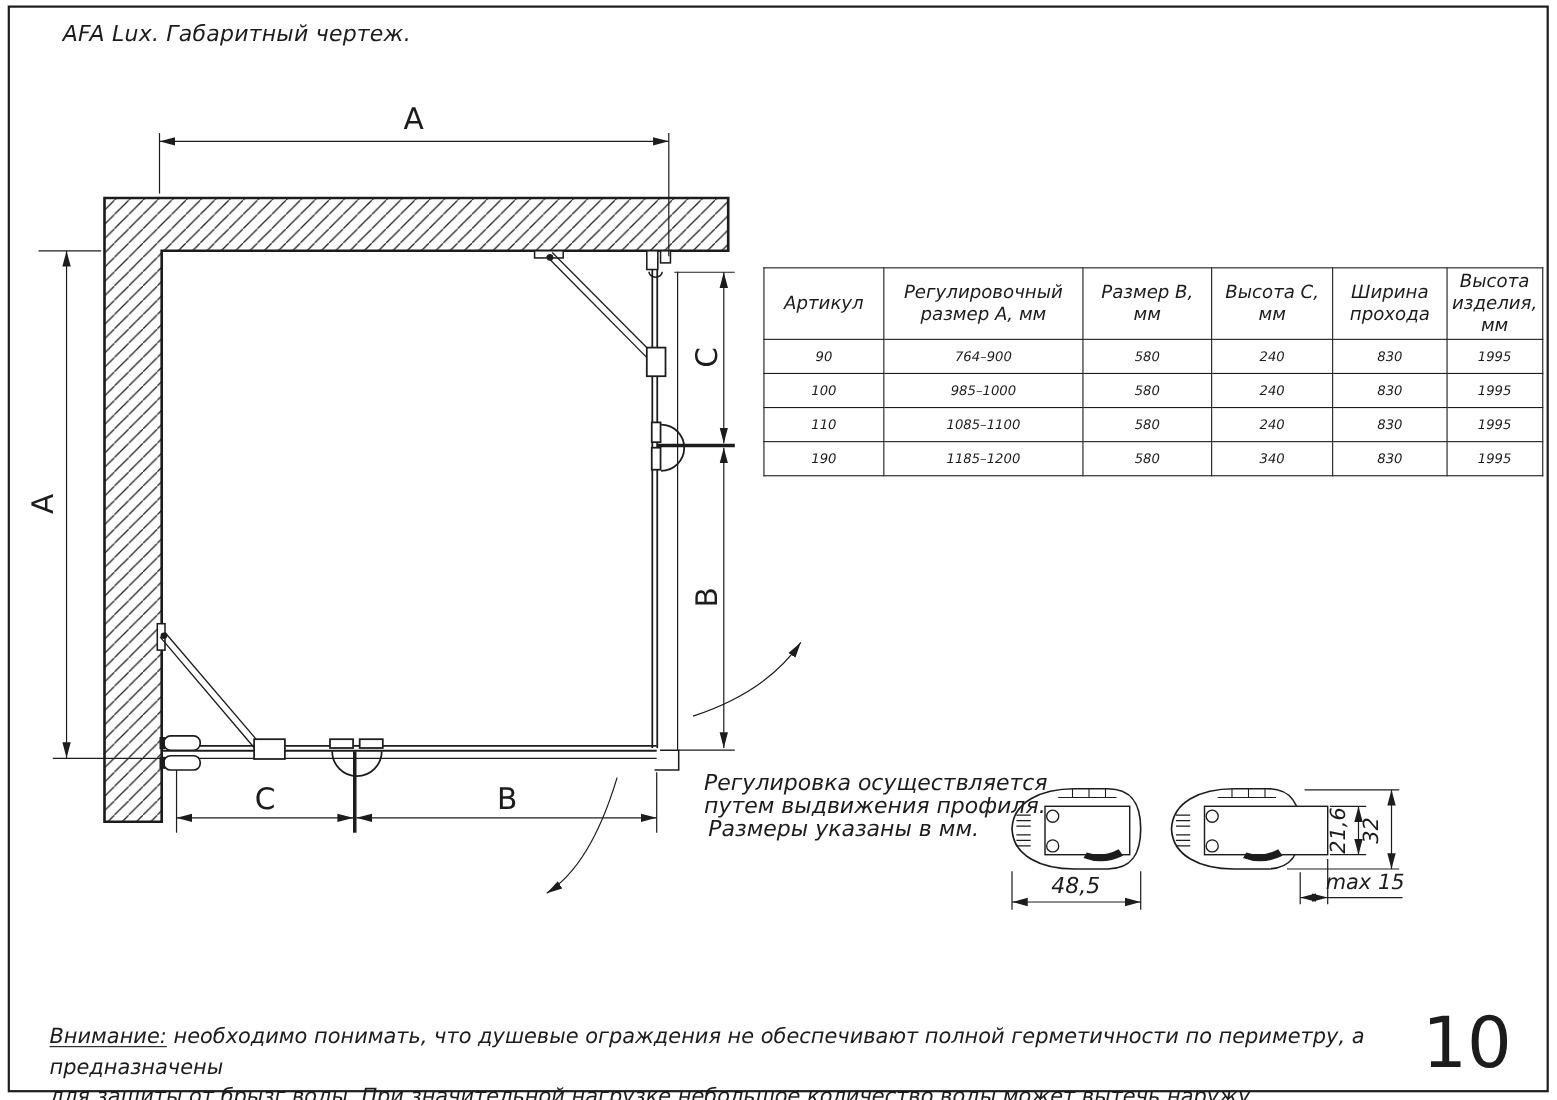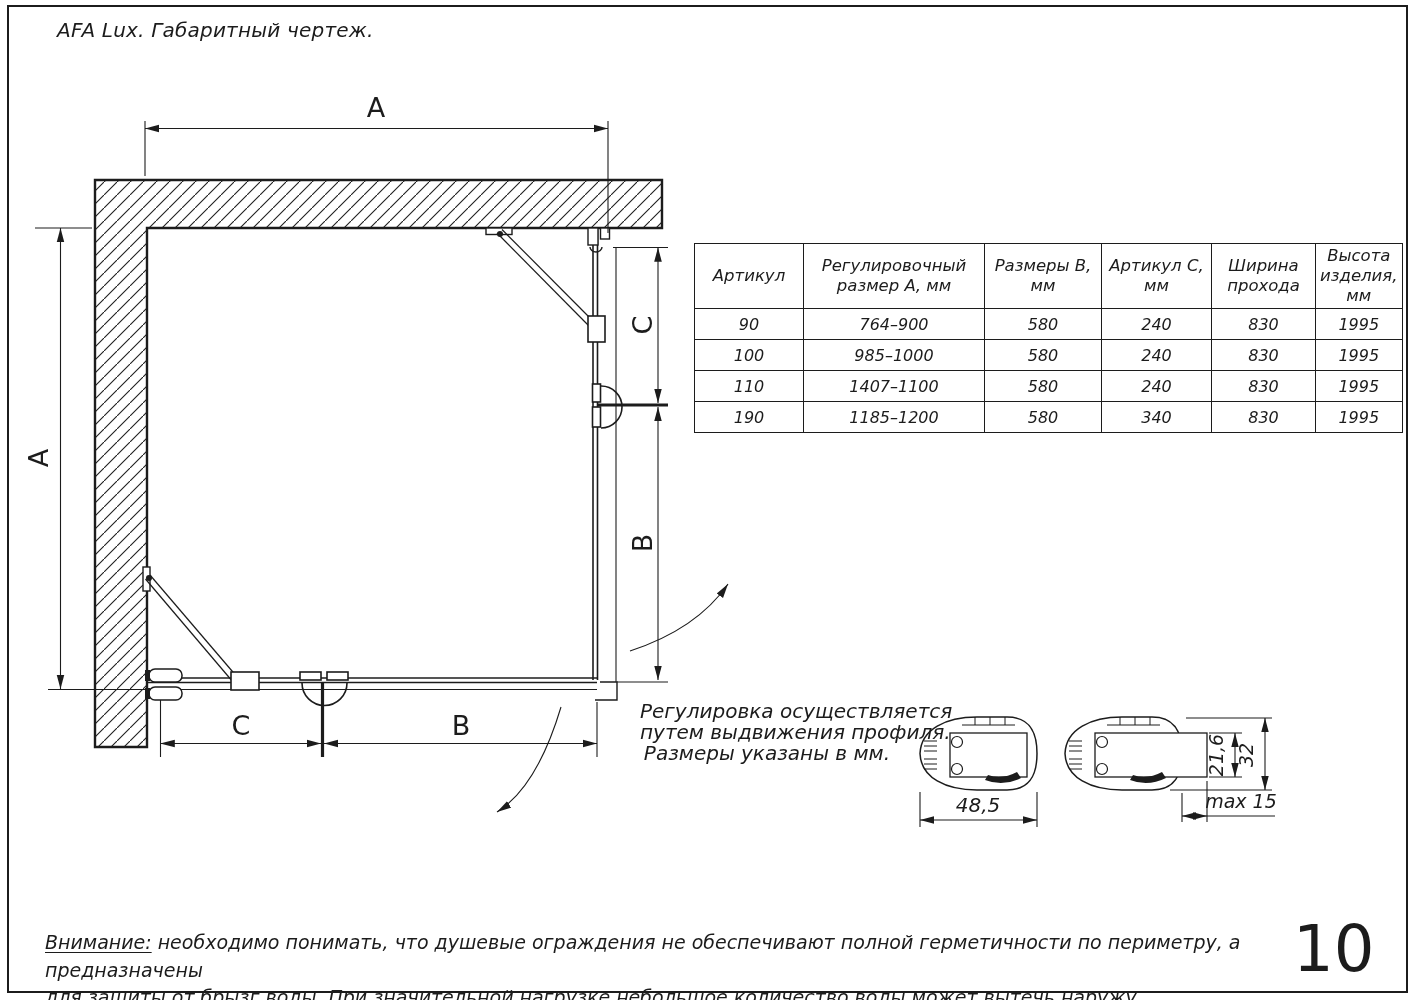--- a/index.html
+++ b/index.html
@@ -14,21 +14,21 @@
   .dimletter{font-family:"DejaVu Sans",sans-serif;font-size:27px;}
   .dimnum{font-family:"DejaVu Sans",sans-serif;font-style:italic;font-size:19px;}
   .dimnum.big{font-size:20px;}
   .note{position:absolute;left:640px;top:701px;width:250px;text-align:right;
        font-style:italic;font-size:20px;line-height:21px;white-space:nowrap;}
   table.dims{position:absolute;left:694px;top:243px;border-collapse:collapse;
        table-layout:fixed;font-style:italic;}
   table.dims td,table.dims th{border:1.8px solid #1c1c1c;text-align:center;
        vertical-align:middle;padding:0 4px;font-weight:normal;}
   table.dims th{height:64px;font-size:16.5px;line-height:20px;}
-  table.dims td{height:30px;font-size:16px;}
+  table.dims td{height:30px;font-size:12px;}
   .warning{position:absolute;left:45px;top:929px;width:1270px;font-style:italic;
        font-size:19px;line-height:27.5px;}
   .warning .uline{text-decoration:underline;text-underline-offset:3px;}
   .page-number{position:absolute;left:1293px;top:914px;width:100px;
        font-size:64px;line-height:1.1;}
 </style>
 </head>
 <body>
 
 <div class="page-border"></div>
@@ -200,22 +200,22 @@
       <col style="width:181px">
       <col style="width:117px">
     <col style="width:110px">
       <col style="width:104px">
       <col style="width:82px">
   </colgroup>
   <thead>
     <tr>
       <th>Артикул</th>
       <th>Регулировочный размер А, мм</th>
-      <th>Размеры В, мм</th>
-      <th>Артикул С, мм</th>
+      <th>Размер В, мм</th>
+      <th>Высота С, мм</th>
       <th>Ширина прохода</th>
       <th>Высота изделия, мм</th>
     </tr>
   </thead>
   <tbody>
     <tr>
       <td>90</td>
       <td>764–900</td>
       <td>580</td>
       <td>240</td>
@@ -225,21 +225,21 @@
     <tr>
       <td>100</td>
       <td>985–1000</td>
       <td>580</td>
       <td>240</td>
       <td>830</td>
       <td>1995</td>
     </tr>
     <tr>
       <td>110</td>
-      <td>1407–1100</td>
+      <td>1085–1100</td>
       <td>580</td>
       <td>240</td>
       <td>830</td>
       <td>1995</td>
     </tr>
     <tr>
       <td>190</td>
       <td>1185–1200</td>
       <td>580</td>
       <td>340</td>

